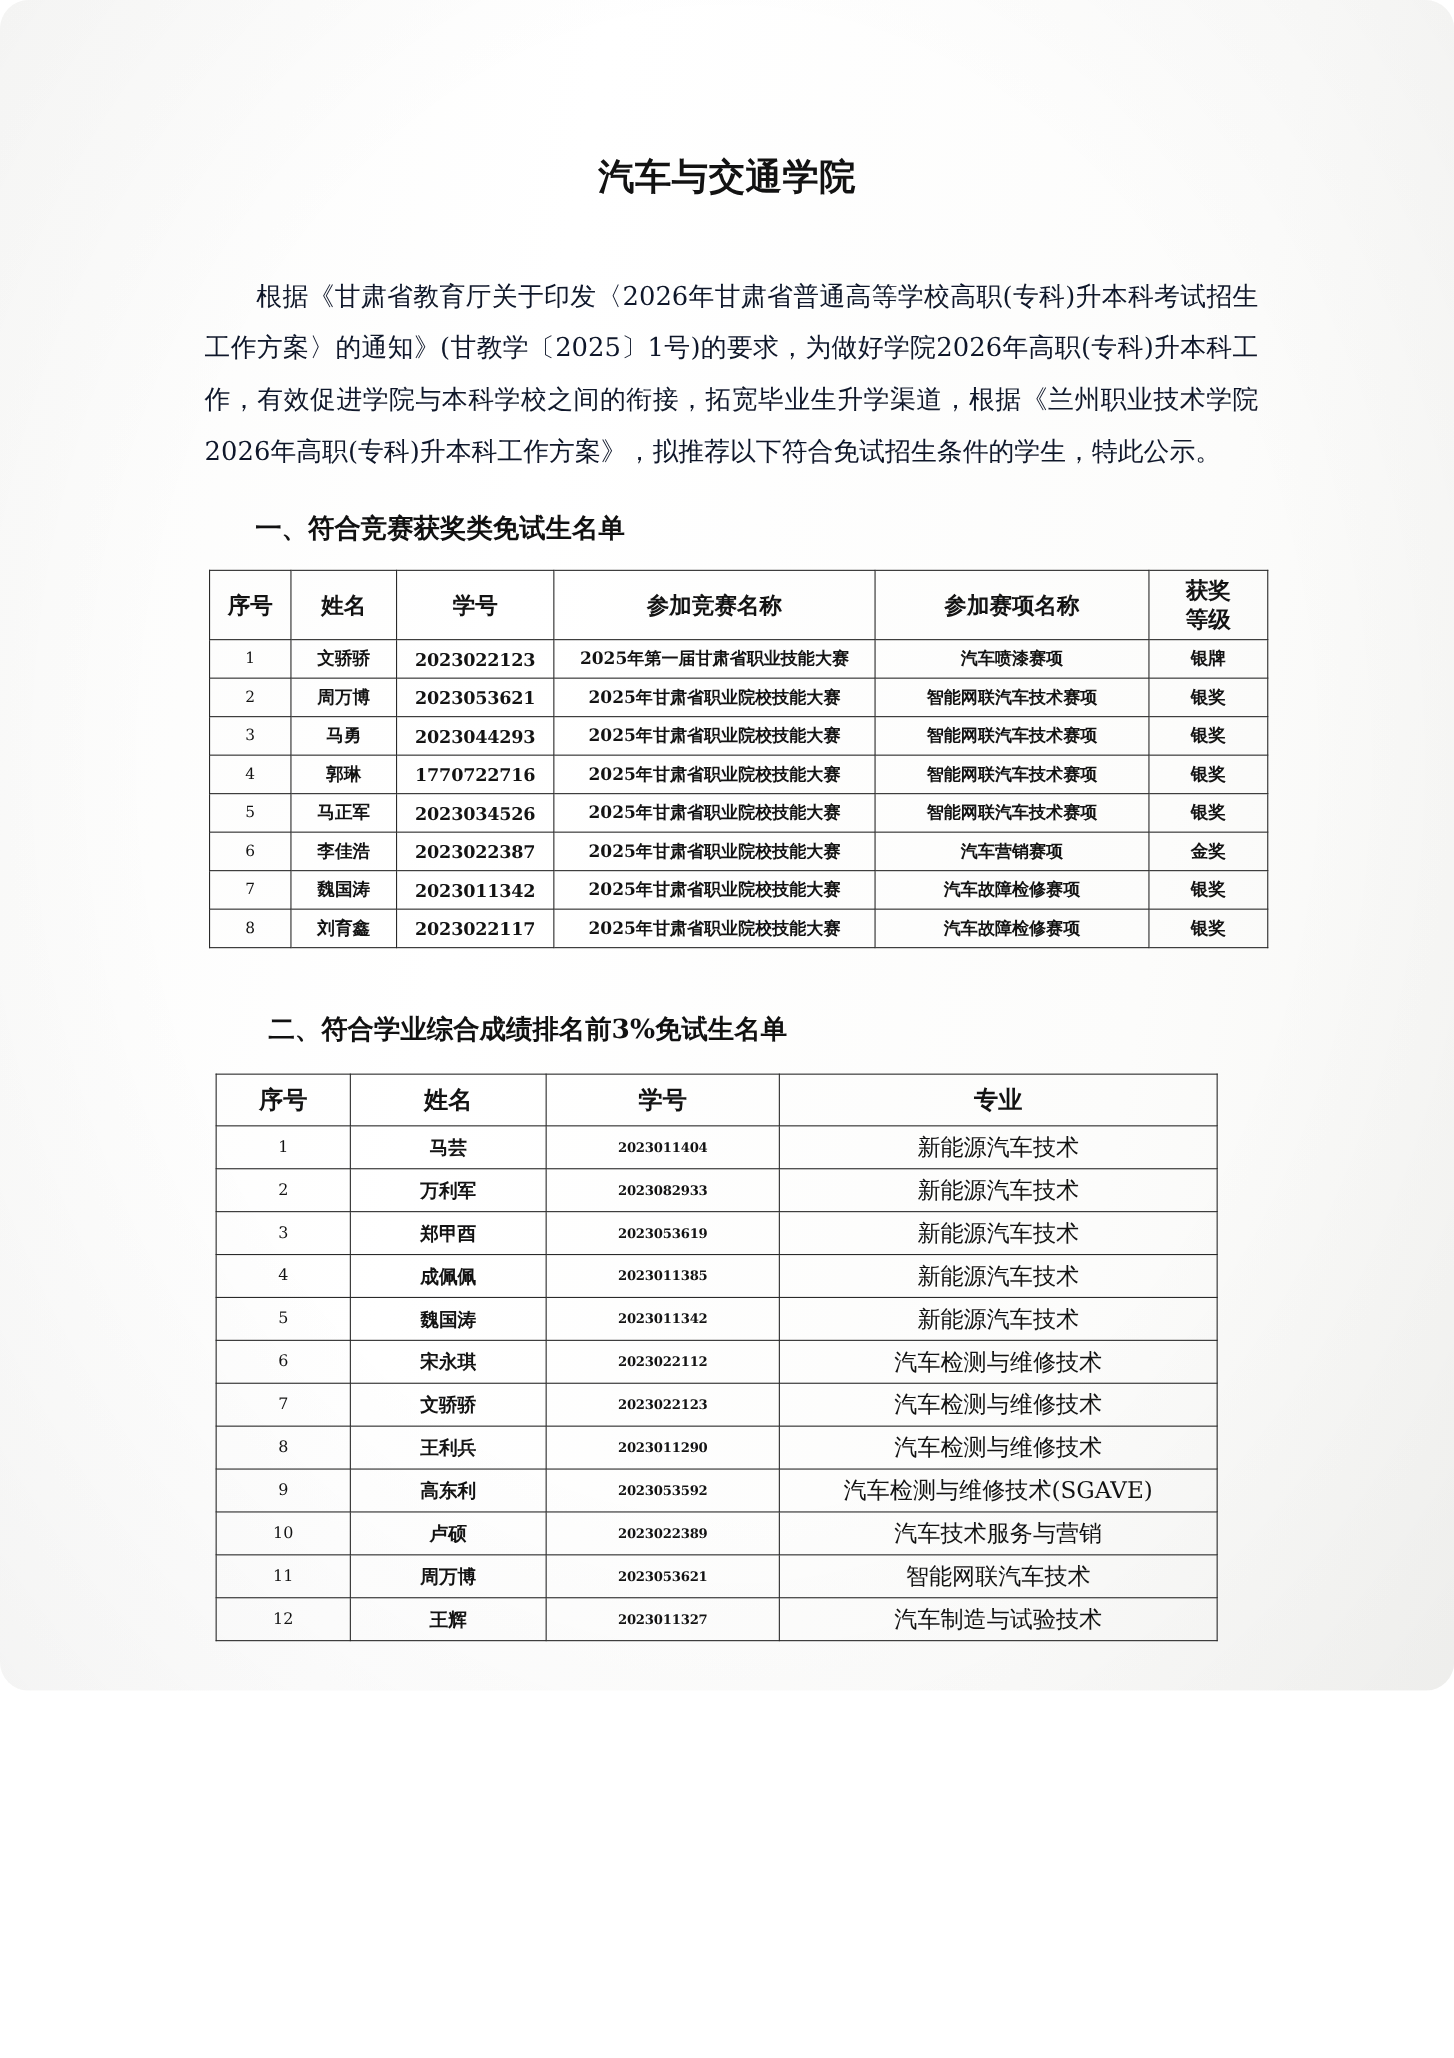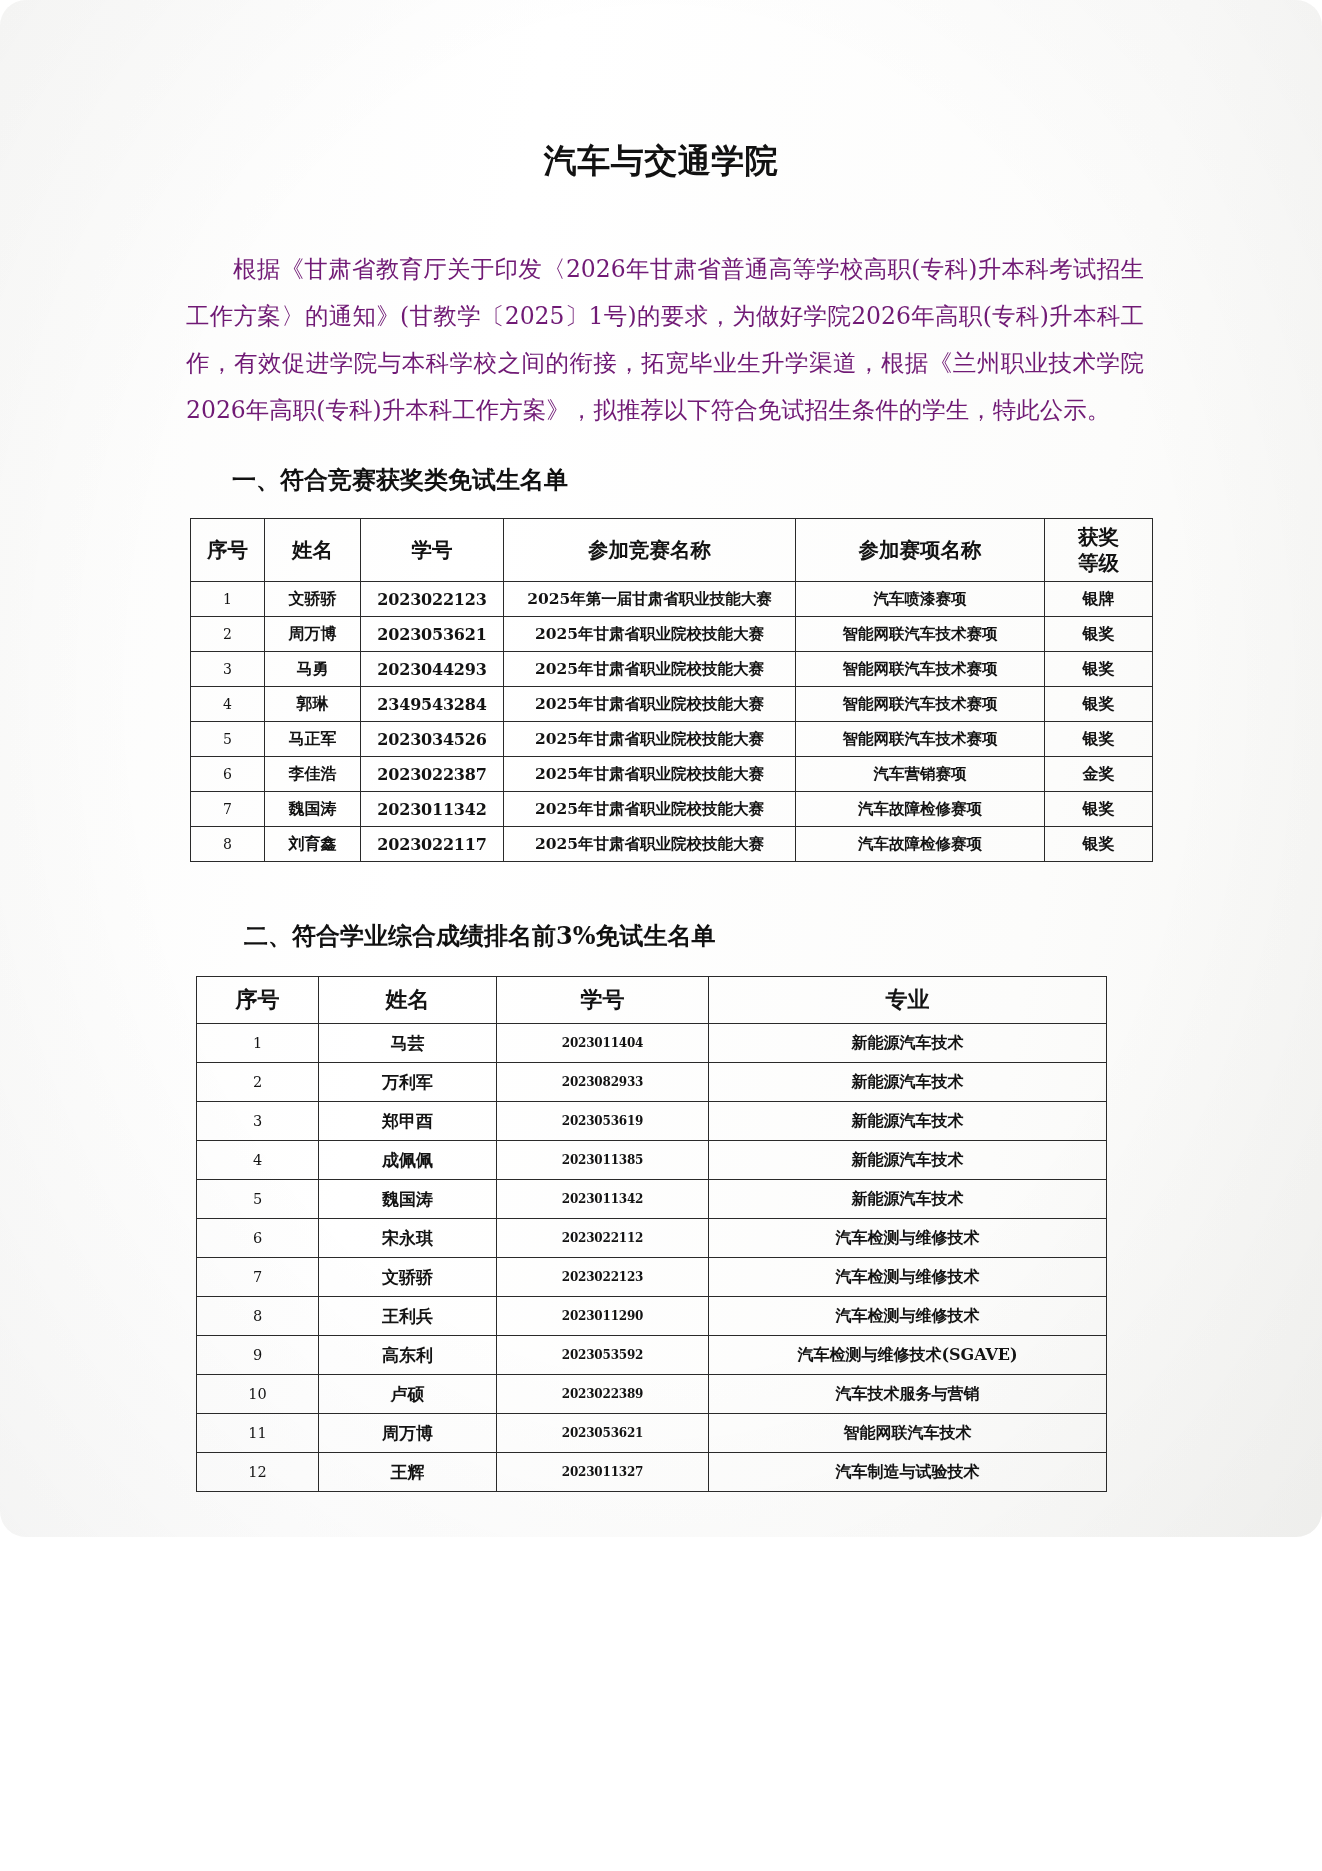--- a/index.html
+++ b/index.html
@@ -55,21 +55,21 @@
   .title-line.l3 { font-size: 33px; }
 
   
   .body-para {
     margin: 60px 178px 0 186px;
     font-size: 23.5px;
     line-height: 47px;
     text-align: justify;
     text-justify: inter-ideograph;
     text-indent: 2em;
-    color: #701a75;
+    color: #0f172a;
     font-family: "DejaVu Serif", "Liberation Serif", serif;
   }
 
   
   .section-heading {
     margin: 26px 0 0 232px;
     font-size: 24px;
     font-weight: bold;
     line-height: 40px;
     color: #111;
@@ -123,21 +123,21 @@
     font-size: 22px;
     font-weight: bold;
   }
   .t2 td {
     height: 38px;
     font-size: 17px;
     font-weight: bold;
   }
   .t2 td.idx { font-size: 14.5px; font-weight: normal; }
   .t2 td.sid { font-size: 12px; font-weight: bold; letter-spacing: -0.2px; }
-  .t2 td.major { font-size: 16px; font-weight: bold; }
+  .t2 td.major { font-size: 21px; font-weight: normal; }
 
   .hdr-stack { display: block; line-height: 26px; }
 </style>
 </head>
 <body>
 
 <div id="page">
   <div id="paper-texture"></div>
 
   <div id="content">
@@ -194,21 +194,21 @@
               <td class="idx">3</td>
               <td class="nm">马勇</td>
               <td class="sid">2023044293</td>
               <td class="cname">2025年甘肃省职业院校技能大赛</td>
               <td class="ename">智能网联汽车技术赛项</td>
               <td class="level">银奖</td>
             </tr>
             <tr>
               <td class="idx">4</td>
               <td class="nm">郭琳</td>
-              <td class="sid">2349543284</td>
+              <td class="sid">1770722716</td>
               <td class="cname">2025年甘肃省职业院校技能大赛</td>
               <td class="ename">智能网联汽车技术赛项</td>
               <td class="level">银奖</td>
             </tr>
             <tr>
               <td class="idx">5</td>
               <td class="nm">马正军</td>
               <td class="sid">2023034526</td>
               <td class="cname">2025年甘肃省职业院校技能大赛</td>
               <td class="ename">智能网联汽车技术赛项</td>

